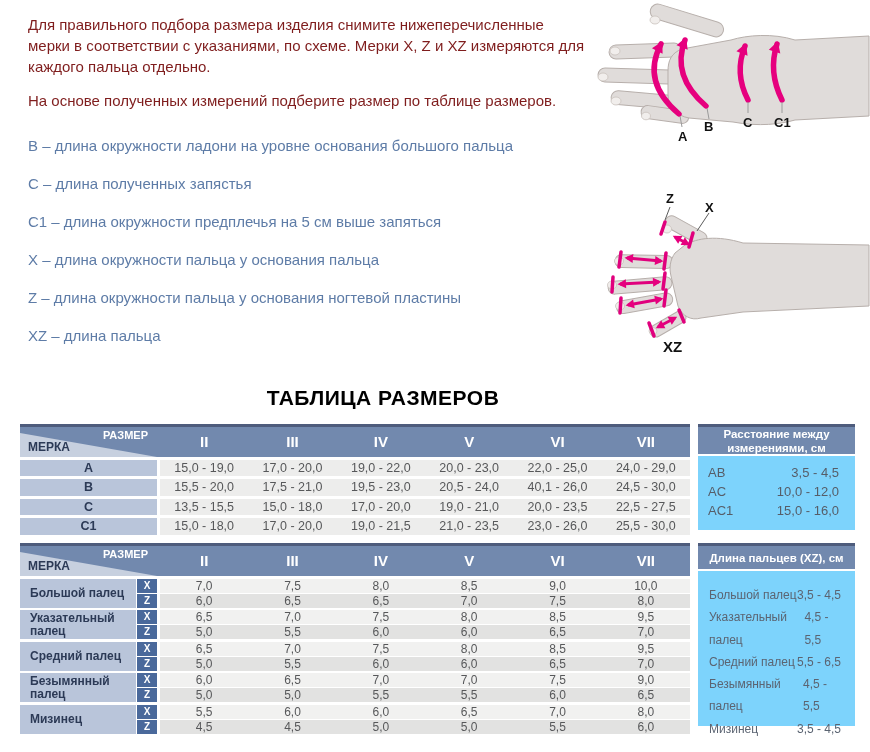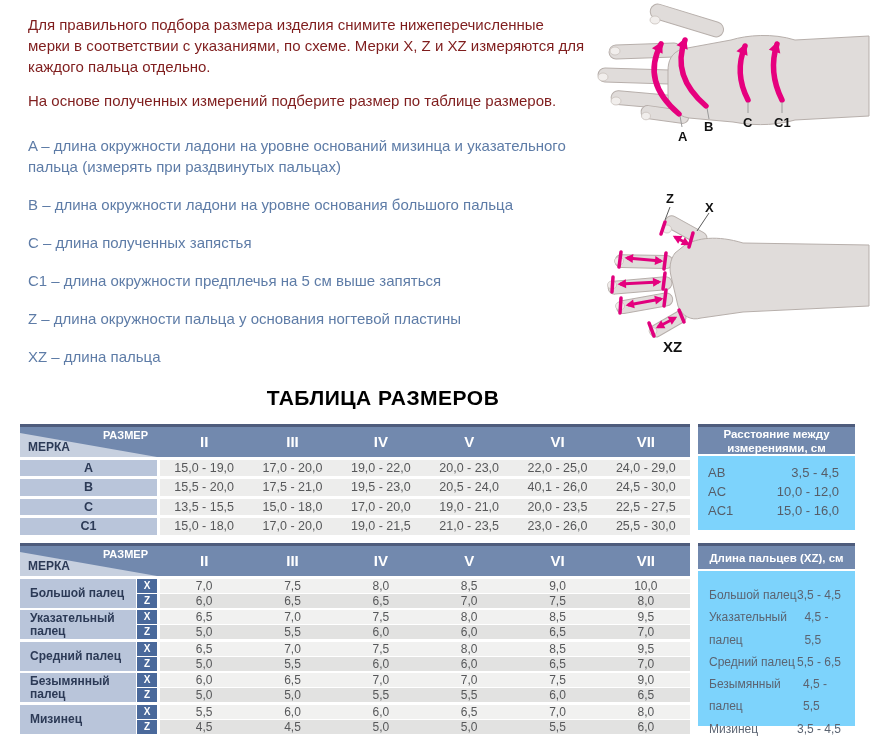--- a/index.html
+++ b/index.html
@@ -86,24 +86,24 @@
 </style>
 </head>
 <body>
 
 <div class="page">
 
   <div class="text-col">
     <p class="intro-p">Для правильного подбора размера изделия снимите нижеперечисленные мерки в соответствии с указаниями, по схеме. Мерки X, Z и XZ измеряются для каждого пальца отдельно.</p>
     <p class="intro-p second">На основе полученных измерений подберите размер по таблице размеров.</p>
     <div class="defs" id="defs">
-        <div class="def-item">A – длина окружности ладони на уровне оснований мизинца и указательного пальца (измерять при раздвинутых пальцах)</div>
         <div class="def-item">B – длина окружности ладони на уровне основания большого пальца</div>
         <div class="def-item">C – длина полученных запястья</div>
         <div class="def-item">C1 – длина окружности предплечья на 5 см выше запяться</div>
+        <div class="def-item">X – длина окружности пальца у основания пальца</div>
         <div class="def-item">Z – длина окружности пальца у основания ногтевой пластины</div>
         <div class="def-item">XZ – длина пальца</div>
       </div>
   </div>
 
   <svg class="hand1" viewBox="0 0 285 178">
     <defs>
       <marker id="arrM" markerUnits="userSpaceOnUse" markerWidth="14" markerHeight="14" refX="9" refY="7" orient="auto">
         <path d="M1 1 L12 7 L1 13 Z" fill="#e6007e"></path>
       </marker>

